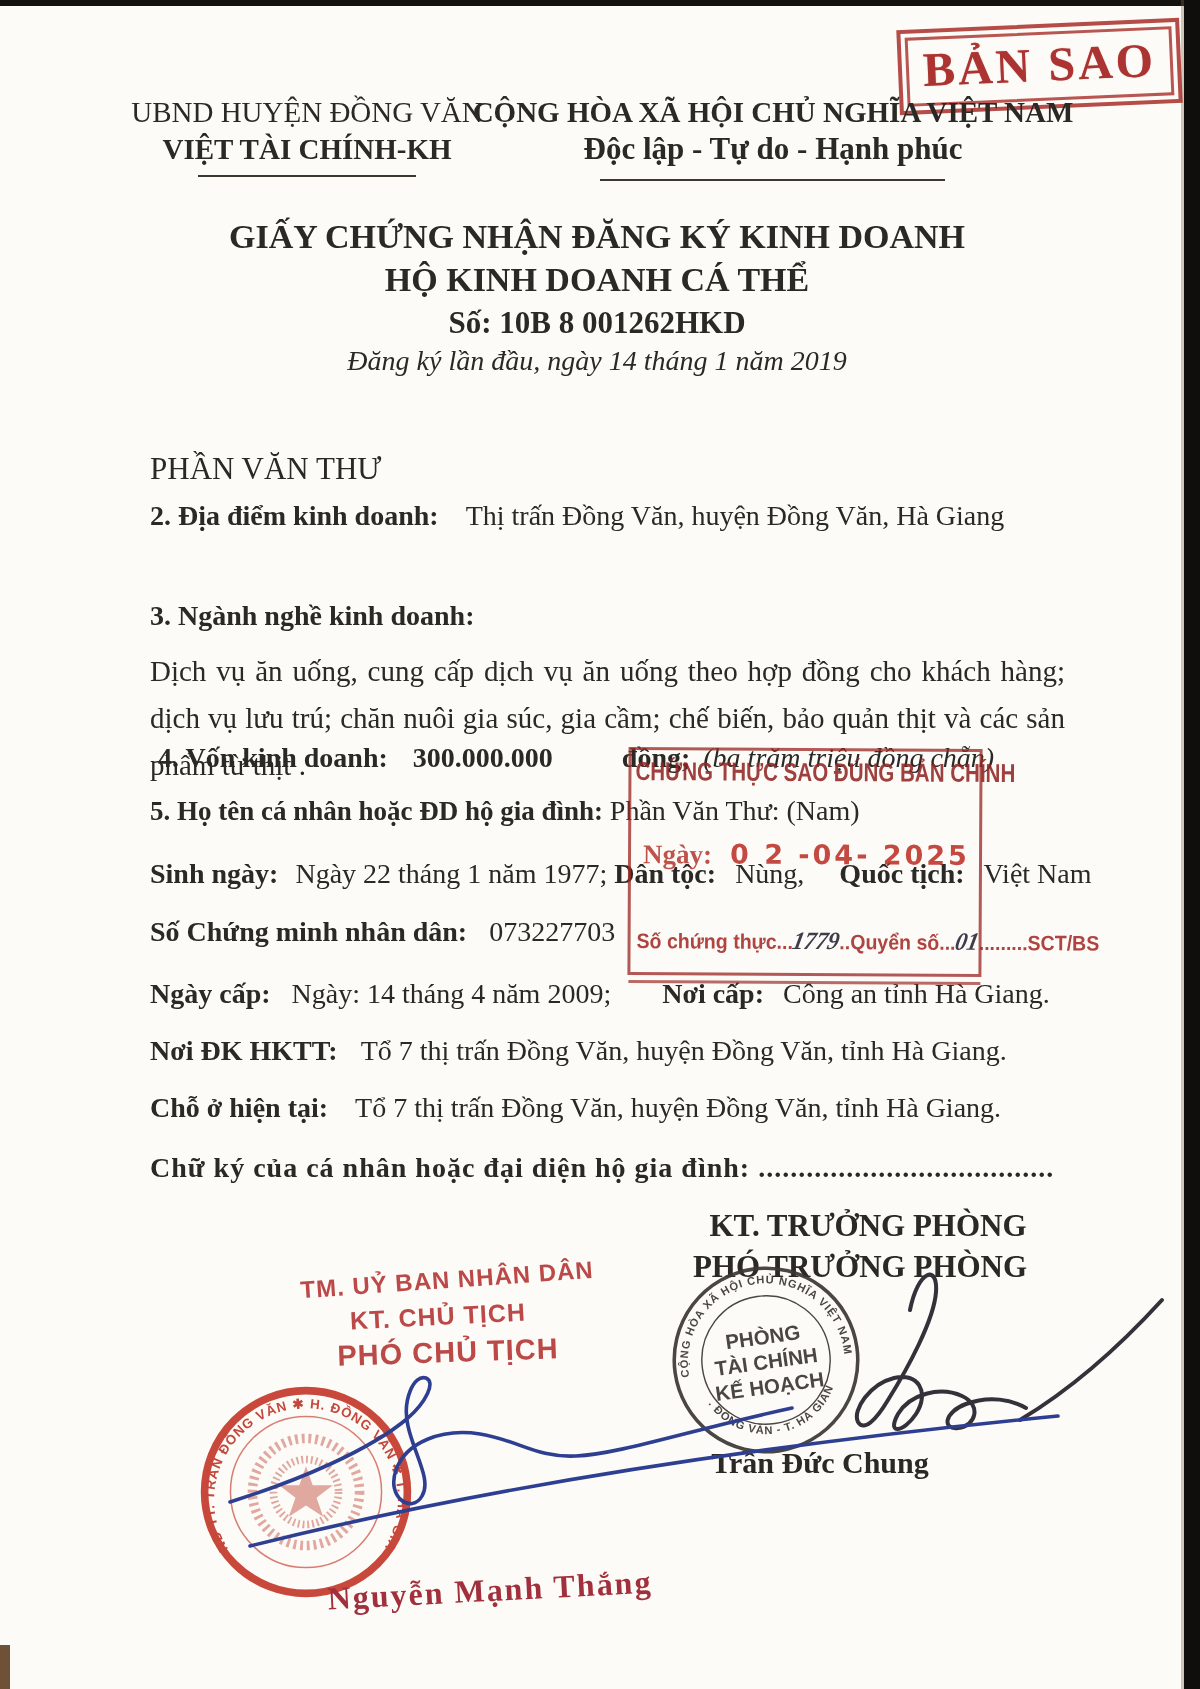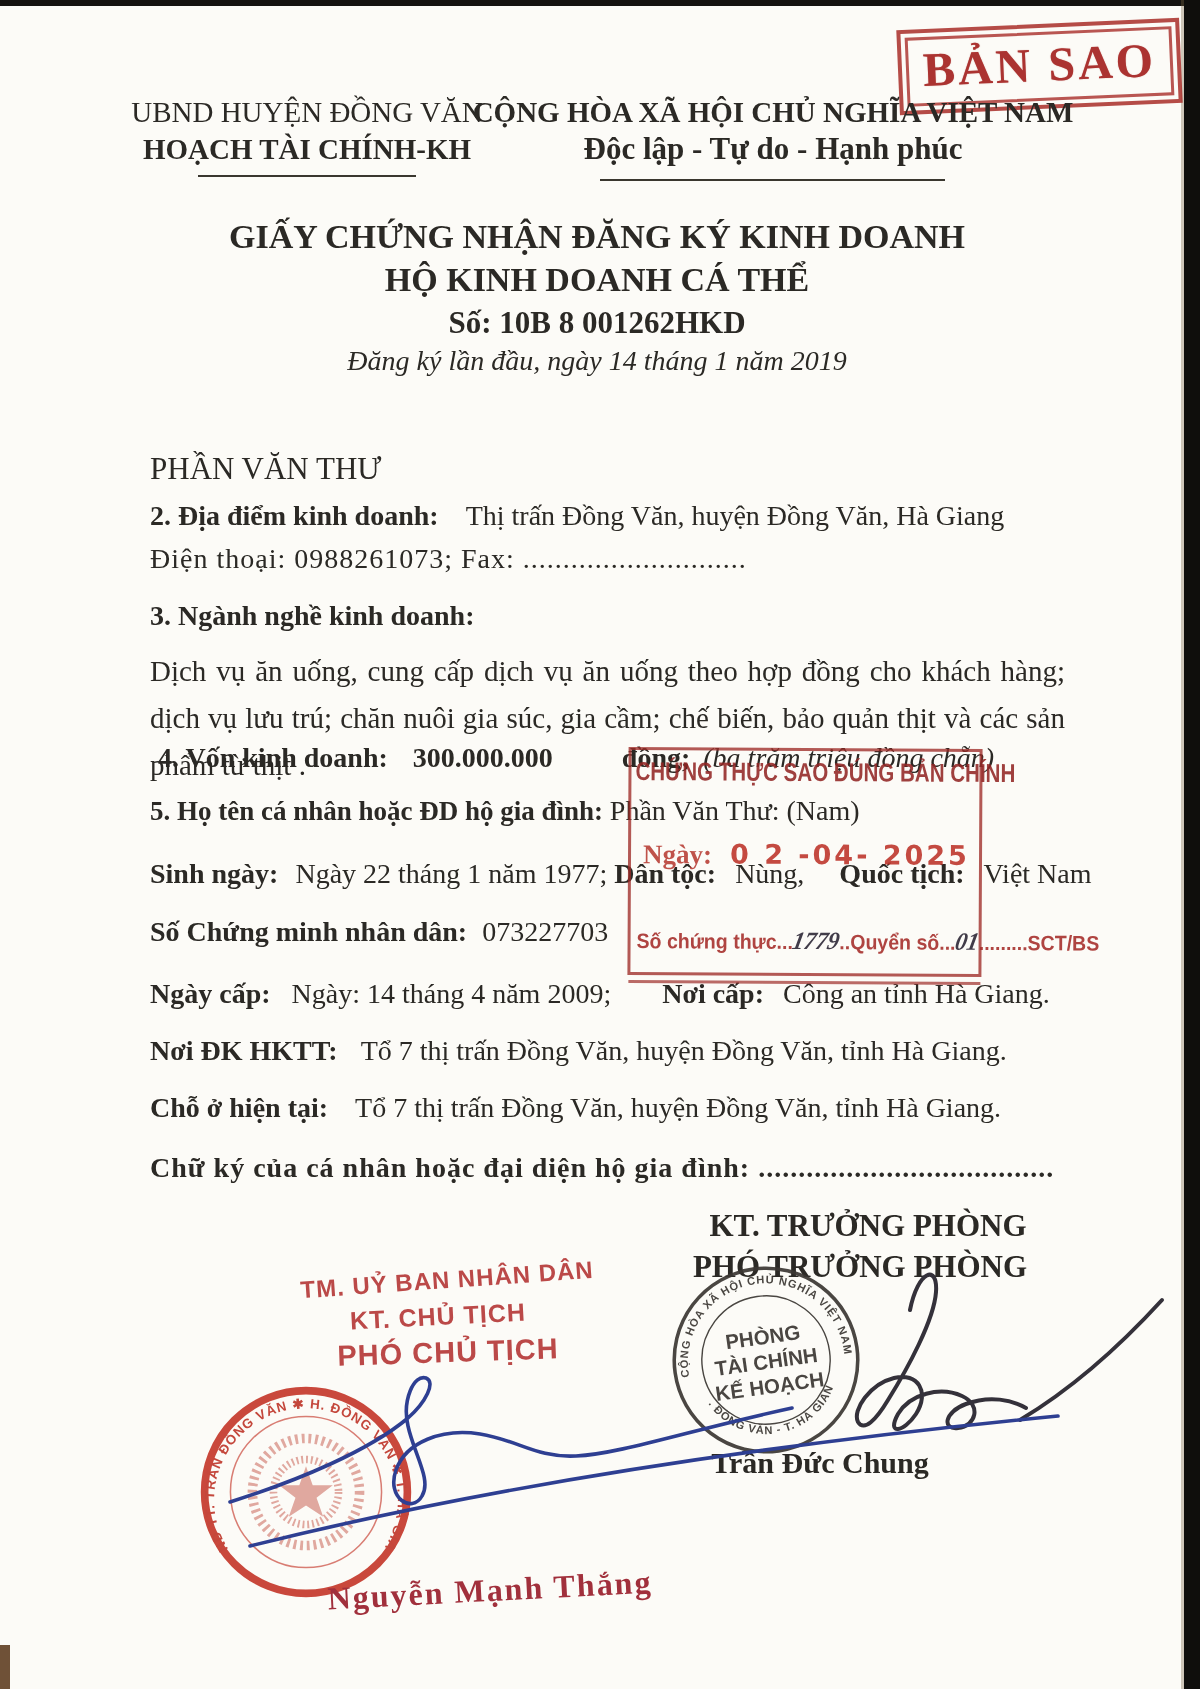--- a/index.html
+++ b/index.html
@@ -68,39 +68,38 @@
   <div class="edge-right-fade"></div>
   <div class="edge-bl"></div>
 
   <div class="bansao">
     <div class="bansao-inner">
       <span class="bansao-text">BẢN SAO</span>
     </div>
   </div>
 
   <div class="abs ctr hline" style="left:307px;top:96px;">UBND HUYỆN ĐỒNG VĂN</div>
-  <div class="abs ctr hline b" style="left:307px;top:133px;">HOẠCH TÀI CHÍNH-KH</div>
+  <div class="abs ctr hline b" style="left:307px;top:133px;">VIỆT TÀI CHÍNH-KH</div>
   <div class="h-underline" style="left:198px;top:175px;width:218px;"></div>
 
   <div class="abs ctr hline b" style="left:773px;top:96px;">CỘNG HÒA XÃ HỘI CHỦ NGHĨA VIỆT NAM</div>
   <div class="abs ctr b" style="left:773px;top:131px;font-size:31px;">Độc lập - Tự do - Hạnh phúc</div>
   <div class="h-underline" style="left:600px;top:179px;width:345px;"></div>
 
   <div class="abs ctr t1 b" style="left:597px;top:218px;">GIẤY CHỨNG NHẬN ĐĂNG KÝ KINH DOANH</div>
   <div class="abs ctr t1 b" style="left:597px;top:261px;">HỘ KINH DOANH CÁ THỂ</div>
   <div class="abs ctr t3 b" style="left:597px;top:305px;">Số: 10B 8 001262HKD</div>
   <div class="abs ctr t4 i" style="left:597px;top:345px;">Đăng ký lần đầu, ngày 14 tháng 1 năm 2019</div>
 
   <div class="abs" style="left:150px;top:451px;font-size:31px;">PHẦN VĂN THƯ</div>
 
   <div class="abs body-row" style="left:150px;top:500px;">
     <span class="b">2. Địa điểm kinh doanh:</span>
     <span style="margin-left:20px;">Thị trấn Đồng Văn, huyện Đồng Văn, Hà Giang</span>
   </div>
-  <div class="abs body-row dots" style="left:150px;top:543px;">Điện thoại: 0988261073; Fax: ............................</div>
 
   <div class="abs body-row b" style="left:150px;top:600px;">3. Ngành nghề kinh doanh:</div>
   <div class="abs para" style="left:150px;top:648px;width:915px;">Dịch vụ ăn uống, cung cấp dịch vụ ăn uống theo hợp đồng cho khách hàng; dịch vụ lưu trú; chăn nuôi gia súc, gia cầm; chế biến, bảo quản thịt và các sản phẩm từ thịt .</div>
 
   <div class="abs body-row" style="left:158px;top:742px;z-index:2;">
     <span class="b">4. Vốn kinh doanh:</span>
     <span class="b" style="margin-left:18px;">300.000.000</span>
     <span class="b" style="margin-left:62px;">đồng;</span>
     <span class="i" style="margin-left:6px;">(ba trăm triệu đồng chẵn)</span>
   </div>
@@ -114,21 +113,21 @@
     <span class="b">Sinh ngày:</span>
     <span style="margin-left:10px;">Ngày 22 tháng 1 năm 1977;</span>
     <span class="b" style="">Dân tộc:</span>
     <span style="margin-left:12px;">Nùng,</span>
     <span class="b" style="margin-left:28px;">Quốc tịch:</span>
     <span style="margin-left:12px;">Việt Nam</span>
   </div>
 
   <div class="abs body-row" style="left:150px;top:916px;z-index:2;">
     <span class="b">Số Chứng minh nhân dân:</span>
-    <span style="margin-left:8px;">073227703</span>
+    <span style="margin-left:15px;">073227703</span>
   </div>
 
   <div class="abs body-row" style="left:150px;top:978px;z-index:2;">
     <span class="b">Ngày cấp:</span>
     <span style="margin-left:14px;">Ngày: 14 tháng 4 năm 2009;</span>
     <span class="b" style="margin-left:44px;">Nơi cấp:</span>
     <span style="margin-left:12px;">Công an tỉnh Hà Giang.</span>
   </div>
 
   <div class="abs body-row" style="left:150px;top:1035px;">

